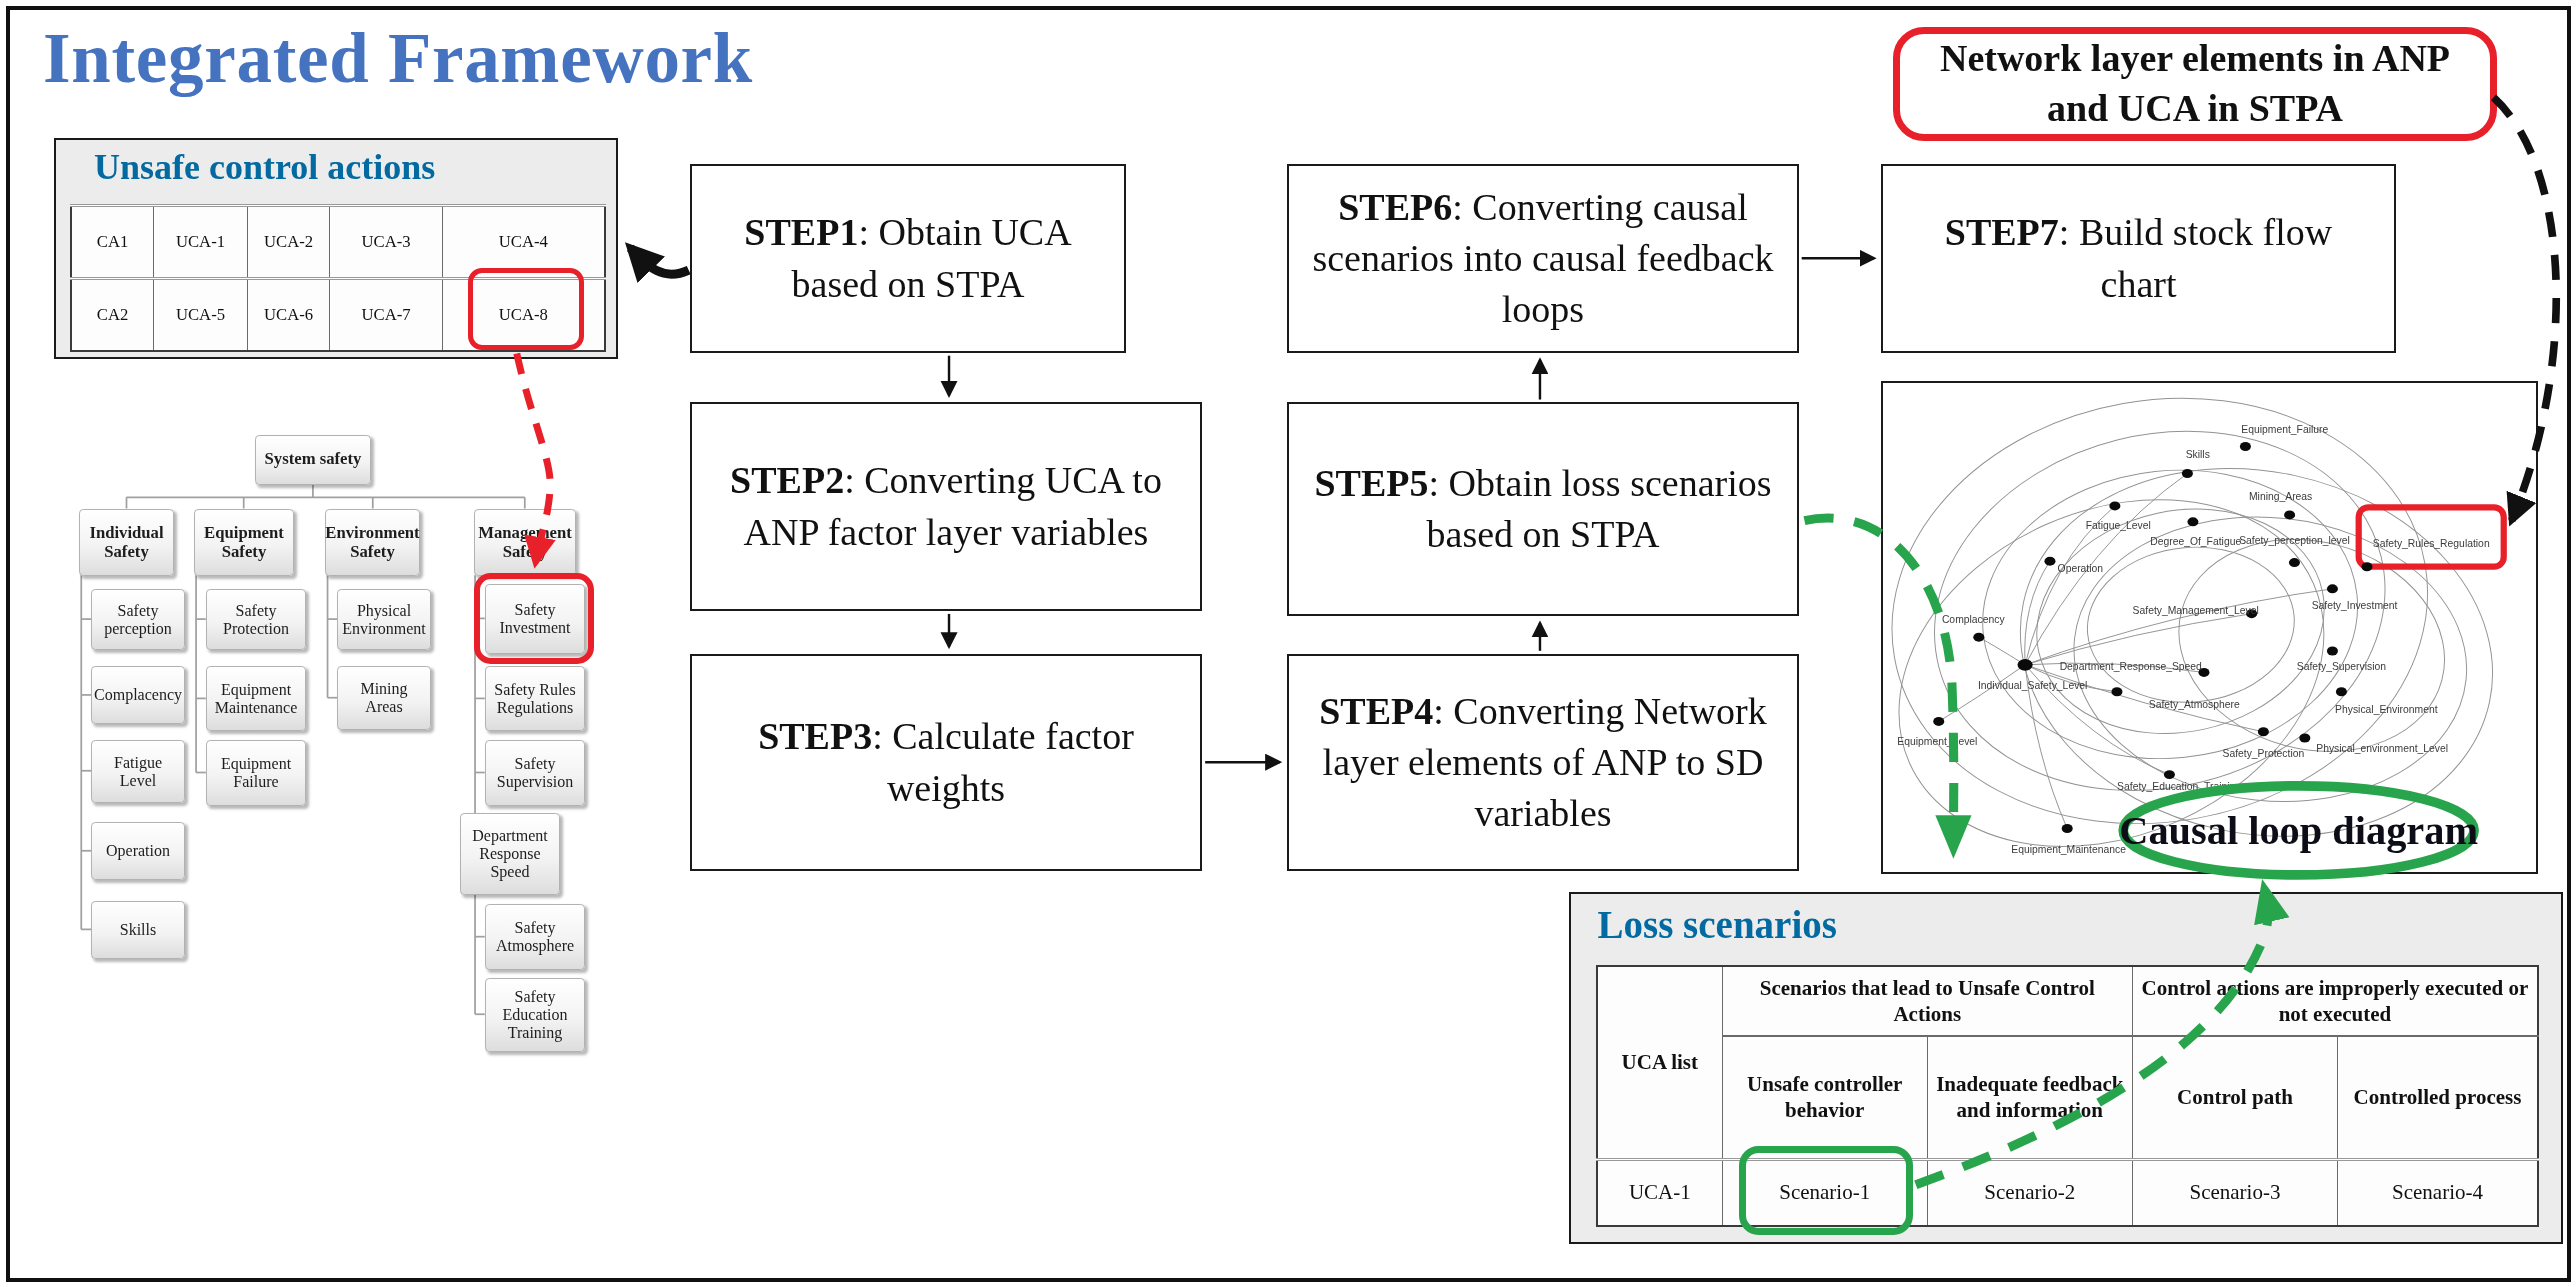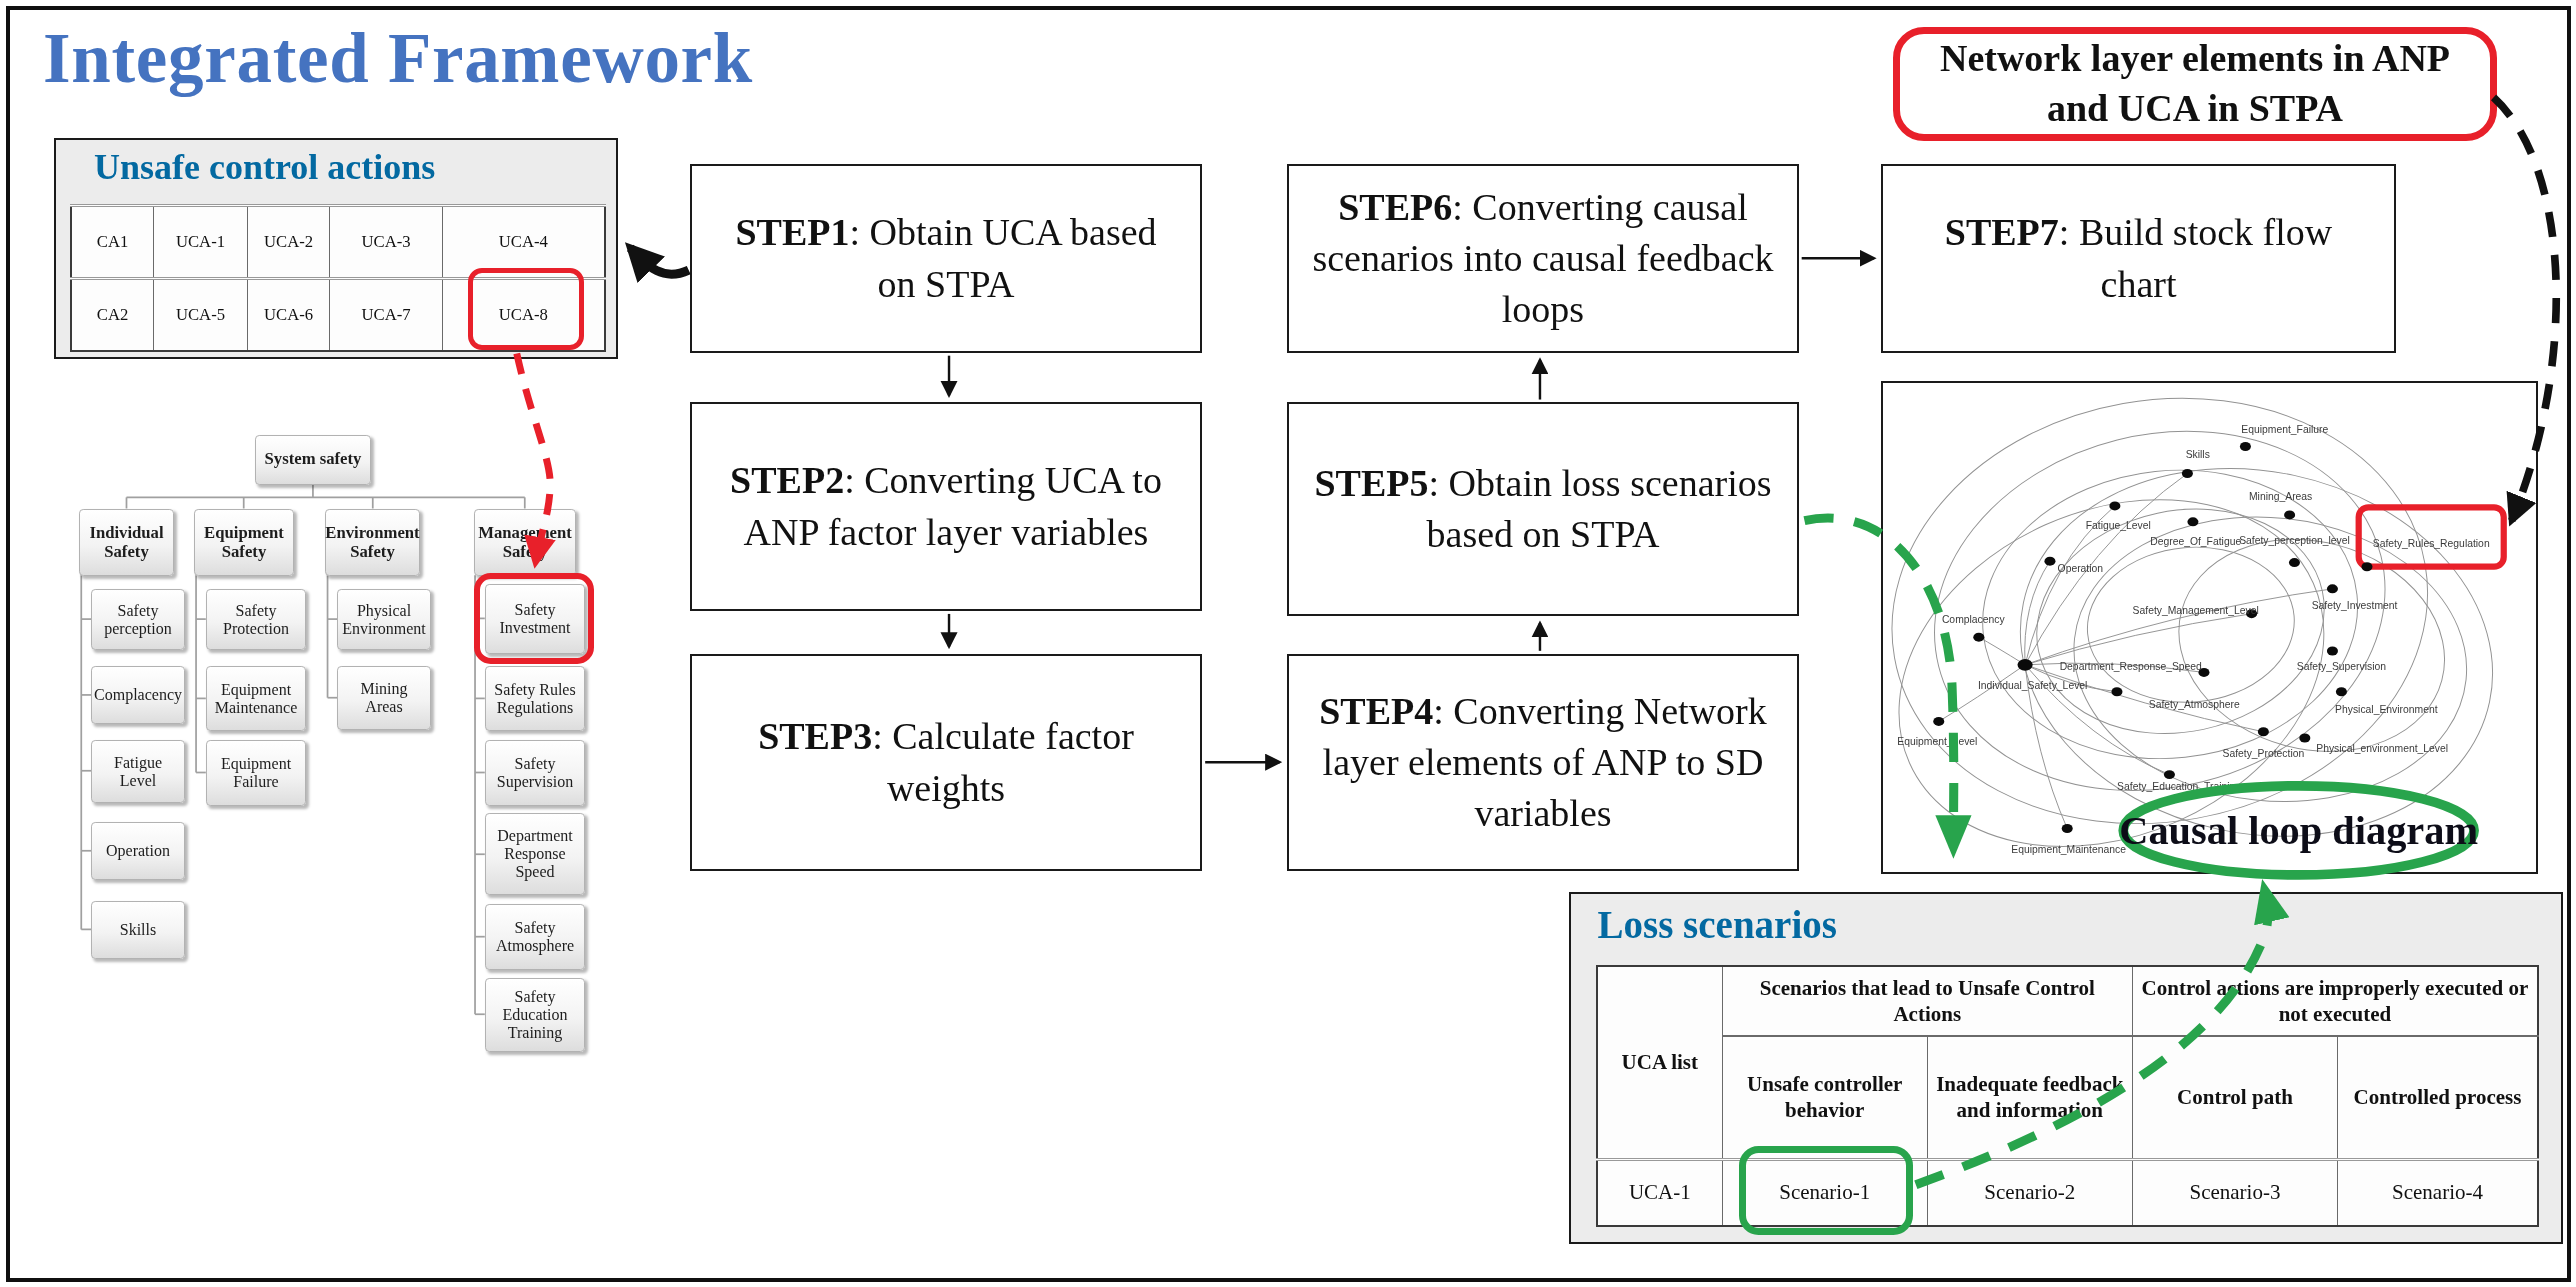--- a/index.html
+++ b/index.html
@@ -34,21 +34,21 @@
   #tree-lines{position:absolute;left:0;top:0;width:557px;height:647px;}
   .tbox{position:absolute;display:flex;align-items:center;justify-content:center;text-align:center;
         background:linear-gradient(180deg,#ffffff 0%,#f3f3f3 55%,#dddddd 100%);
         border:1.4px solid #b2b2b2;border-radius:4.2px;box-shadow:2.1px 2.8px 2.8px rgba(0,0,0,.28);
         font-size:16px;line-height:1.12;padding:1.4px 3.5px;color:#1d1d1d;}
   .tbox.parent,.tbox.root{font-weight:bold;font-size:16.7px;}
 
   
   .step{position:absolute;background:#fff;border:2.8px solid #1a1a1a;display:flex;align-items:center;justify-content:center;
         text-align:center;font-size:38px;line-height:1.35;padding:4.2px 21px;}
-  #step1{left:690px;top:164px;width:512px;height:189px;justify-content:center;}
+  #step1{left:690px;top:164px;width:436px;height:189px;justify-content:center;}
   #step2{left:690px;top:402px;width:512px;height:209px;}
   #step3{left:690px;top:654px;width:512px;height:217px;}
   #step6{left:1287px;top:164px;width:512px;height:189px;align-items:center;}
   #step5{left:1287px;top:402px;width:512px;height:214px;}
   #step4{left:1287px;top:654px;width:512px;height:217px;}
   #step7{left:1881px;top:164px;width:515px;height:189px;}
 
   
   #callout{position:absolute;left:1893px;top:26.5px;width:604px;height:114px;border:7px solid var(--red);
            border-radius:31px;background:#fff;display:flex;align-items:center;justify-content:center;
@@ -153,21 +153,21 @@
         <div class="tbox leaf" style="left: 150px; top: 241px; width: 100px; height: 65px;">Equipment Maintenance</div>
         <div class="tbox leaf" style="left: 150px; top: 315px; width: 100px; height: 66px;">Equipment Failure</div>
         <div class="tbox parent" style="left: 269px; top: 84px; width: 95px; height: 67px;">Environment Safety</div>
         <div class="tbox leaf" style="left: 281px; top: 164px; width: 94px; height: 61px;">Physical Environment</div>
         <div class="tbox leaf" style="left: 281px; top: 241px; width: 94px; height: 64px;">Mining Areas</div>
         <div class="tbox parent" style="left: 418px; top: 84px; width: 102px; height: 67px;">Management Safety</div>
         <div class="tbox leaf" style="left: 429px; top: 159px; width: 100px; height: 70px;">Safety Investment</div>
         <div class="hl-red" style="left: 418px; top: 148px; width: 120px; height: 91px; border-width: 6.3px; border-radius: 16.7px;"></div>
         <div class="tbox leaf" style="left: 429px; top: 241px; width: 100px; height: 65px;">Safety Rules Regulations</div>
         <div class="tbox leaf" style="left: 429px; top: 315px; width: 100px; height: 66px;">Safety Supervision</div>
-        <div class="tbox leaf" style="left: 429px; top: 388px; width: 100px; height: 82px;">Department Response Speed</div>
+        <div class="tbox leaf" style="left: 404px; top: 388px; width: 100px; height: 82px;">Department Response Speed</div>
         <div class="tbox leaf" style="left: 429px; top: 479px; width: 100px; height: 66px;">Safety Atmosphere</div>
         <div class="tbox leaf" style="left: 429px; top: 553px; width: 100px; height: 74px;">Safety Education Training</div>
       </div>
   </div>
 
   <div class="step" id="step1">
       <span><b>STEP1</b><span>: </span><span>Obtain UCA based on STPA</span></span>
     </div>
   <div class="step" id="step2">
       <span><b>STEP2</b><span>: </span><span>Converting UCA to ANP factor layer variables</span></span>

